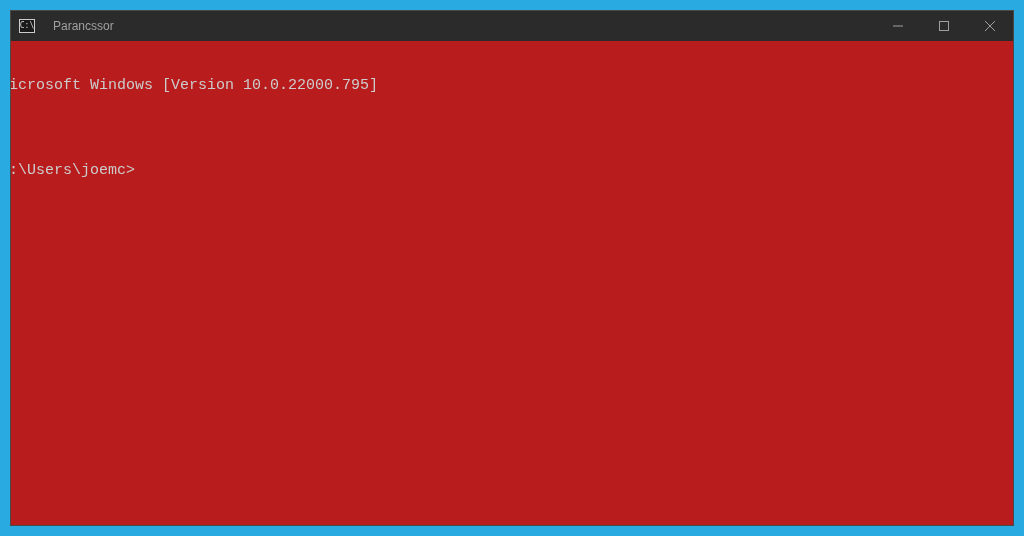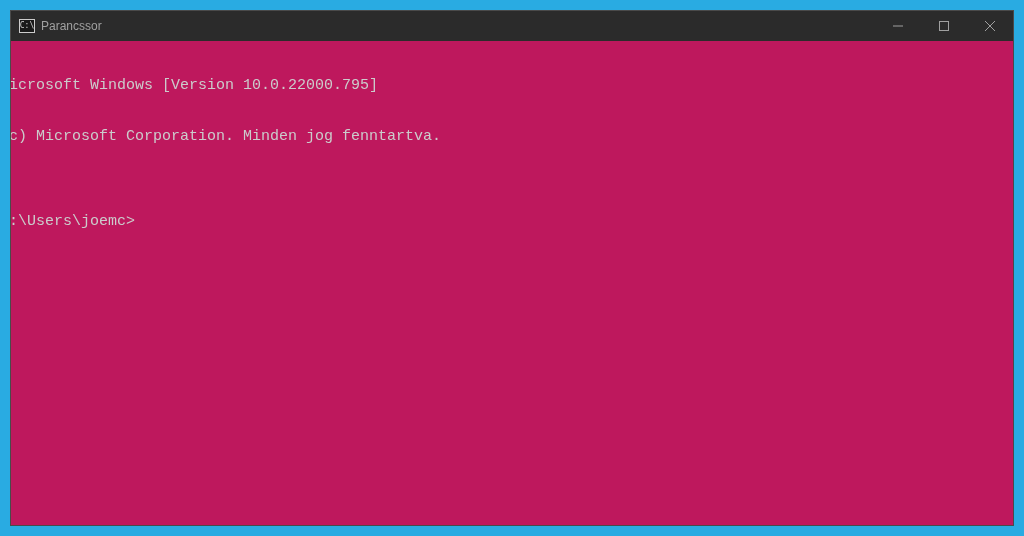--- a/index.html
+++ b/index.html
@@ -47,41 +47,42 @@
       justify-content: center;
       font-size: 8px;
       color: #cccccc;
       font-family: Consolas, monospace;
       line-height: 1;
     }
     .title-text {
       color: #a0a0a0;
       font-size: 12px;
       font-family: 'Segoe UI', Tahoma, sans-serif;
+      margin-left: 12px;
     }
     .titlebar-controls {
       display: flex;
       height: 100%;
     }
     .control-btn {
       width: 46px;
       height: 100%;
       display: flex;
       align-items: center;
       justify-content: center;
       color: #a0a0a0;
       cursor: pointer;
     }
     .control-btn svg {
       width: 10px;
       height: 10px;
     }
     .terminal-content {
       flex: 1;
-      background: #be185d;
+      background: #b91c1c;
       padding: 2px 0;
       color: #cccccc;
       font-size: 15px;
       line-height: 17px;
       font-family: Consolas, 'Courier New', monospace;
       white-space: pre;
       overflow: hidden;
     }
     .terminal-line {
       padding: 0;
@@ -122,17 +123,16 @@
       <div class="control-btn">
         <svg viewBox="0 0 10 10">
             <line x1="0" y1="0" x2="10" y2="10" stroke="#a0a0a0" stroke-width="1"></line>
             <line x1="10" y1="0" x2="0" y2="10" stroke="#a0a0a0" stroke-width="1"></line>
           </svg>
       </div>
     </div>
   </div>
   <div class="terminal-content">
     <div class="terminal-line">icrosoft Windows [Version 10.0.22000.795]</div>
-    <div class="terminal-line">c) Microsoft Corporation. Minden jog fenntartva.</div>
     <div class="terminal-line"></div>
     <div class="prompt-line"><span>:\Users\joemc&gt;</span><span class="cursor"></span></div>
   </div>
 </div>
 
 </body></html>

